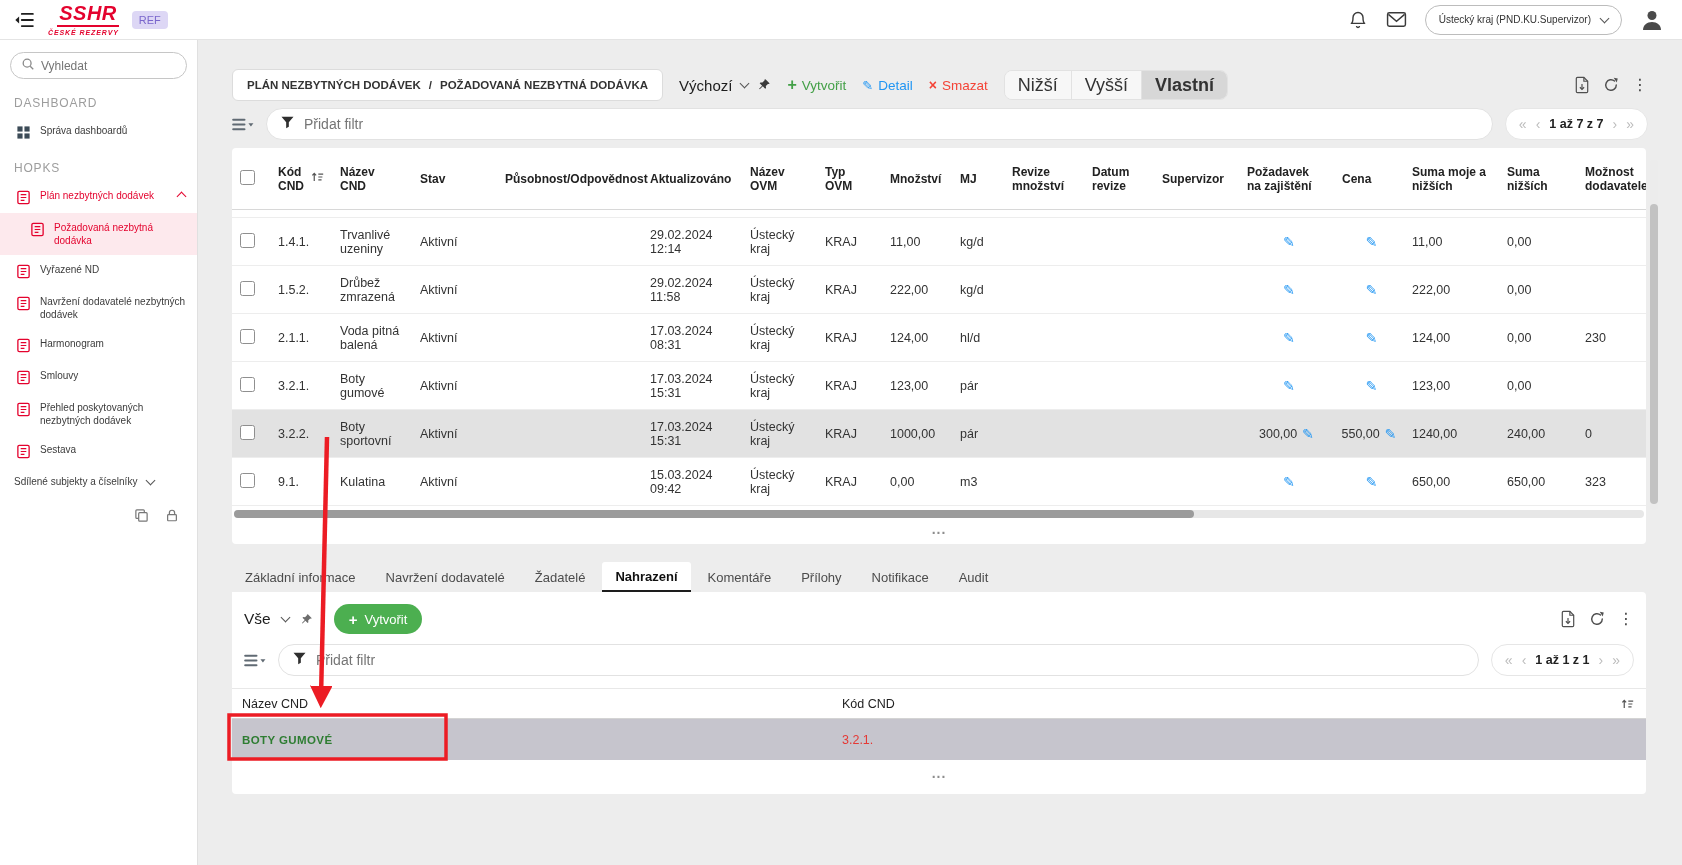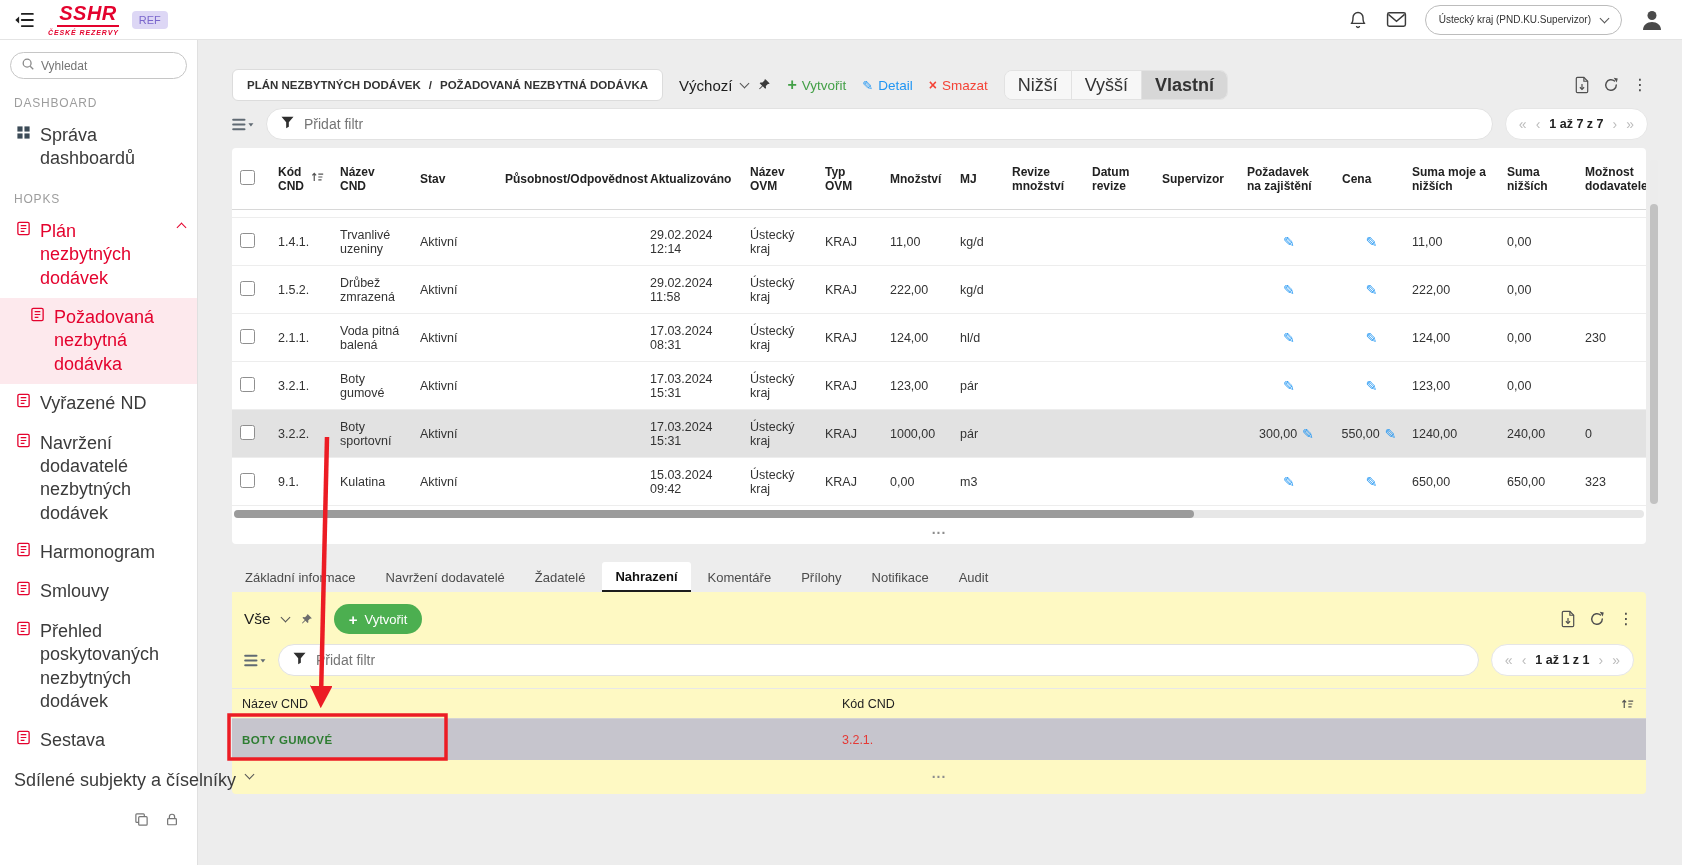--- a/index.html
+++ b/index.html
@@ -17,21 +17,21 @@
   .tb-right{margin-left:auto;display:flex;align-items:center;gap:18px;padding-right:18px}
   .role-pill{display:flex;align-items:center;gap:10px;border:1px solid #bcbcbc;border-radius:17px;height:30px;padding:0 13px;font-size:10px;color:#333;background:#fff;cursor:pointer;white-space:nowrap}
   .chev{width:7px;height:7px;border-right:1.5px solid #555;border-bottom:1.5px solid #555;transform:rotate(45deg);display:inline-block;flex:0 0 auto;margin-top:-3px}
   .chev.up{transform:rotate(-135deg);margin-top:4px;border-color:#e4032e}
 
   
   .sidebar{position:absolute;top:40px;left:0;bottom:0;width:198px;background:#fff;border-right:1px solid #e0e0e0;z-index:5;padding-top:12px}
   .search-box{margin:0 10px 4px;height:27px;border:1px solid #c6c6c6;border-radius:14px;display:flex;align-items:center;gap:6px;padding:0 10px;background:#fff}
   .search-box input{border:0;outline:0;flex:1;font-size:12px;color:#a16207;background:transparent;min-width:0;font-family:inherit}
   .side-label{font-size:12px;color:#9d9d9d;letter-spacing:.8px;padding:13px 14px 6px}
-  .side-item{display:flex;align-items:flex-start;gap:8px;padding:8px 8px 8px 16px;font-size:18px;color:#3b3b3b;line-height:1.3;cursor:pointer}
+  .side-item{display:flex;align-items:flex-start;gap:8px;padding:8px 8px 8px 16px;font-size:10px;color:#3b3b3b;line-height:1.3;cursor:pointer}
   .side-item .ic{flex:0 0 16px;display:flex;margin-top:1px}
   .side-item .lbl{flex:1}
   .side-item.red{color:#e4032e;font-weight:500}
   .side-item.child{padding-left:30px}
   .side-item.active{background:#fde9ed;color:#e4032e}
   .side-item .chev{margin-top:4px;margin-right:4px}
   .side-item .chev.dn{margin-top:2px;margin-left:2px}
   .side-bottom{display:flex;justify-content:flex-end;gap:16px;padding:12px 18px}
 
   
@@ -72,21 +72,21 @@
   .hscroll{margin:4px 2px 0;height:8px;background:#e7e7e7;border-radius:4px;position:relative}
   .hscroll .thumb{position:absolute;left:0;top:0;height:8px;width:960px;background:#9b9b9b;border-radius:4px;cursor:pointer}
   .dots{text-align:center;color:#8d8d8d;font-size:14px;font-weight:700;letter-spacing:1px;padding:3px 0 5px;cursor:pointer}
   .vscroll{position:absolute;left:1452px;top:120px;width:8px;height:350px;background:#ececec;border-radius:4px}
   .vscroll .thumb{position:absolute;left:0;top:44px;width:8px;height:300px;background:#c2c2c2;border-radius:4px;cursor:pointer}
 
   
   .tabs{position:absolute;left:34px;top:522px;height:30px;display:flex;gap:4px}
   .tab{padding:0 13px;display:flex;align-items:center;font-size:13px;color:#4c4c4c;cursor:pointer;white-space:nowrap}
   .tab.active{background:#fff;color:#101010;font-weight:700;border-bottom:2px solid #1d1d1d;border-radius:3px 3px 0 0}
-  .bottom-card{position:absolute;left:34px;top:552px;width:1414px;height:202px;background:#fef9c3;border-radius:0 4px 4px 4px}
+  .bottom-card{position:absolute;left:34px;top:552px;width:1414px;height:202px;background:#ffffff;border-radius:0 4px 4px 4px}
   .vse-row{position:absolute;left:12px;right:12px;top:10px;height:34px;display:flex;align-items:center;gap:11px}
   .vse-label{font-size:15.5px;font-weight:500;color:#1d1d1d;cursor:pointer}
   .pill-btn{background:#4caf50;color:#fff;border:0;border-radius:16px;height:30px;padding:0 15px;display:flex;align-items:center;gap:7px;font-size:13px;cursor:pointer;margin-left:10px;font-family:inherit}
   .pill-btn .pls{font-size:15px;line-height:1;font-weight:700}
   .filter-row2{position:absolute;left:12px;right:12px;top:52px;height:32px;display:flex;align-items:center;gap:12px}
   .btable-head{position:absolute;left:0;right:0;top:96px;height:31px;border-top:1px solid #e8e8e8;border-bottom:1px solid #d4d4d4;display:flex;align-items:center;font-size:12.5px;color:#222}
   .bh-nazev{width:600px;padding:0 10px}
   .bh-kod{flex:1;padding:0 10px}
   .bh-sort{padding:0 12px;display:flex;align-items:center;cursor:pointer}
   .btable-row{position:absolute;left:0;right:0;top:127px;height:41px;background:#c6c5cd;display:flex;align-items:center;cursor:pointer}

